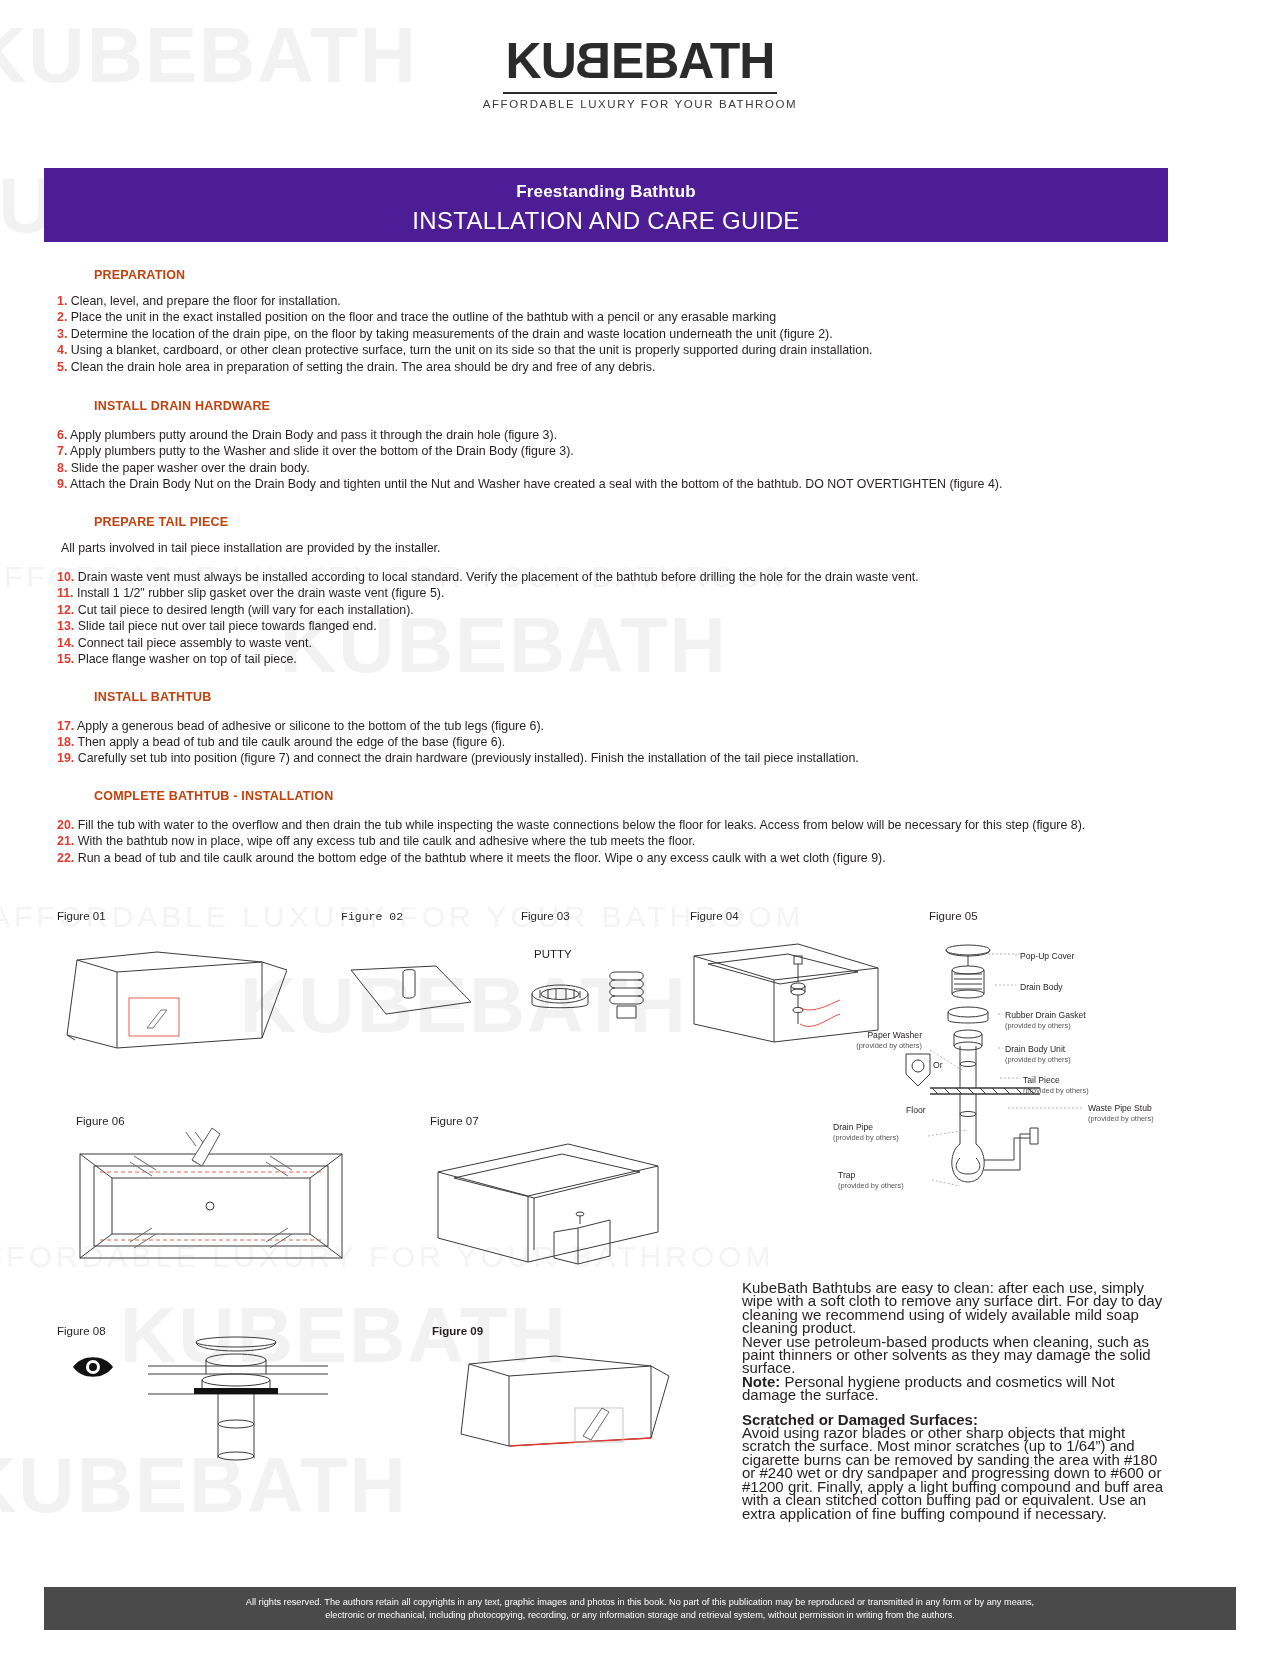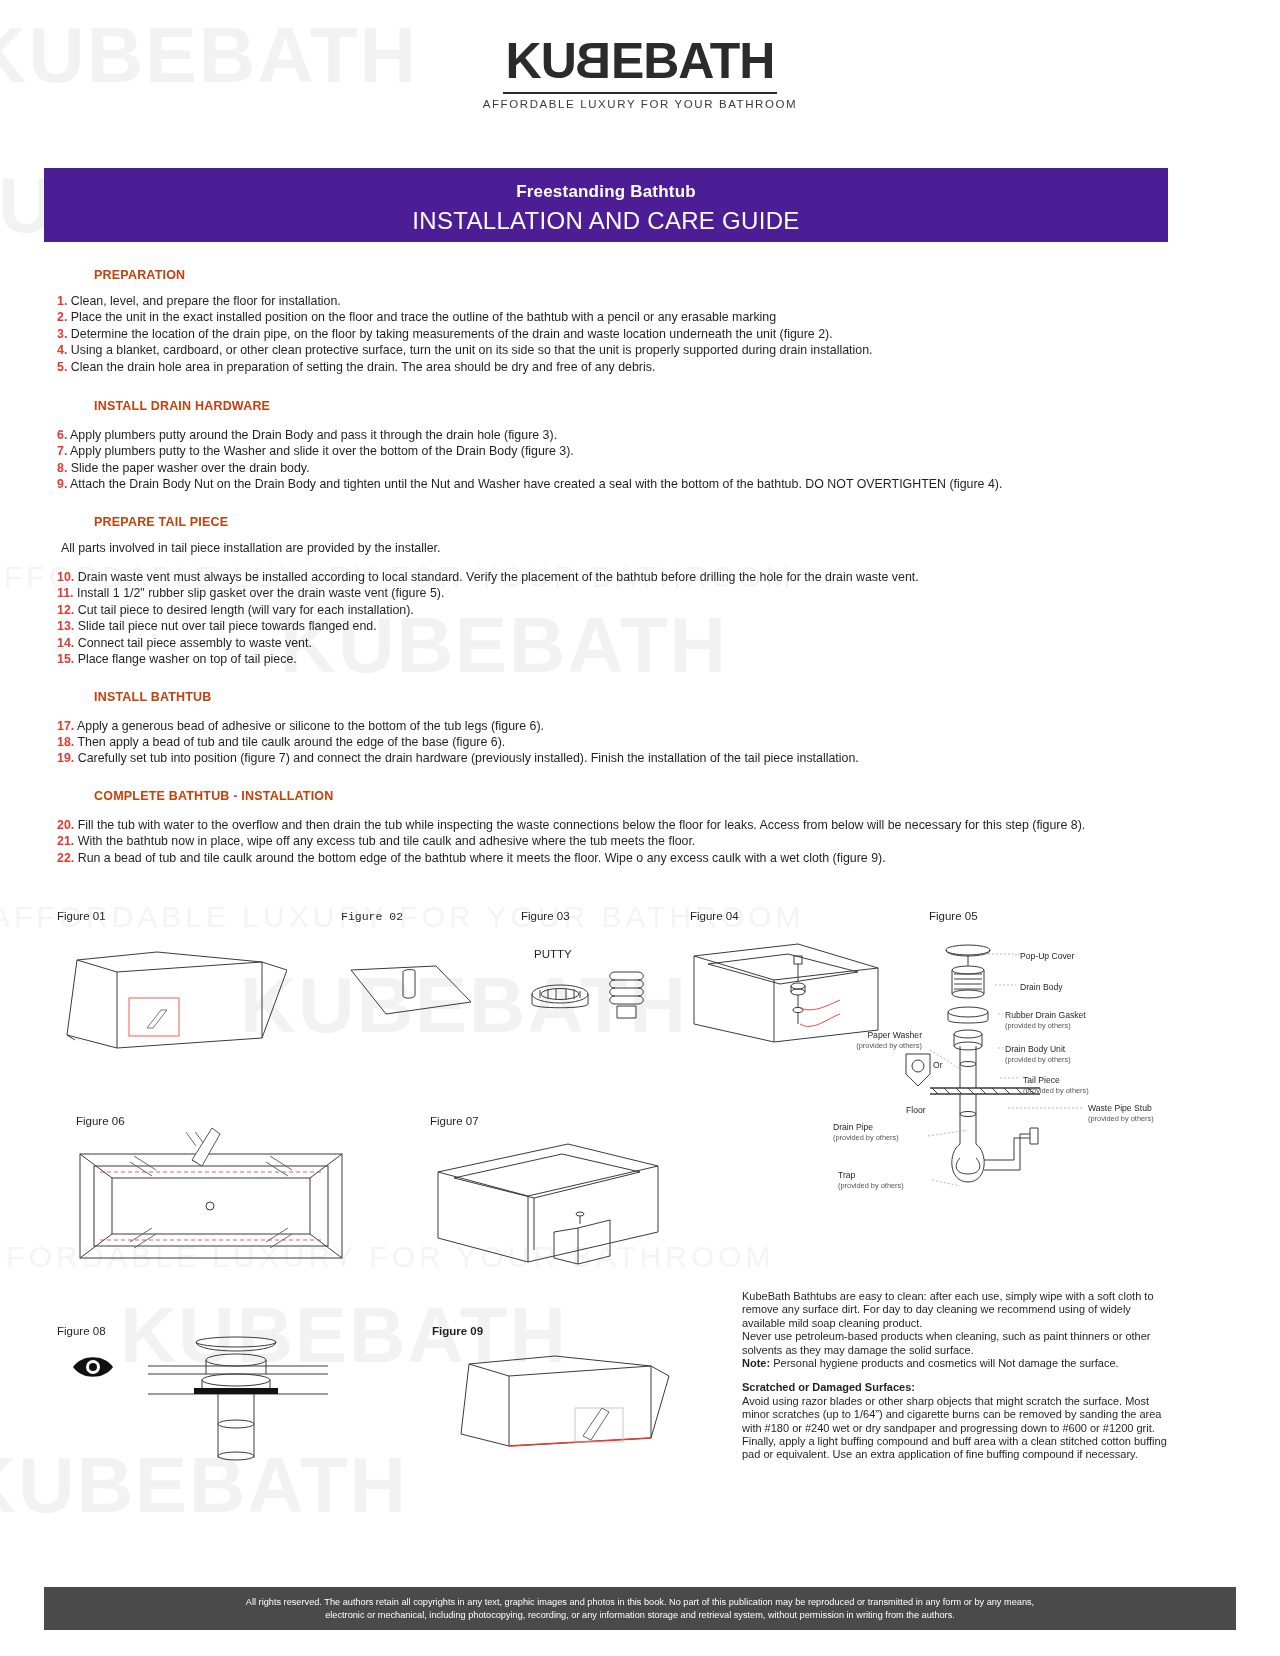--- a/index.html
+++ b/index.html
@@ -158,25 +158,24 @@
     color: #231f20;
   }
   .fig {
     position: absolute;
   }
   .care {
     position: absolute;
     left: 742px;
     top: 1281px;
     width: 430px;
-    font-size: 11px;
+    font-size: 15px;
     line-height: 13.4px;
     color: #231f20;
     z-index: 2;
-    margin-top: 9px;
   }
   .care b { font-weight: bold; }
   .care .gap { height: 11px; }
 
   
   .footer {
     position: absolute;
     left: 44px;
     bottom: 26px;
     width: 1192px;

